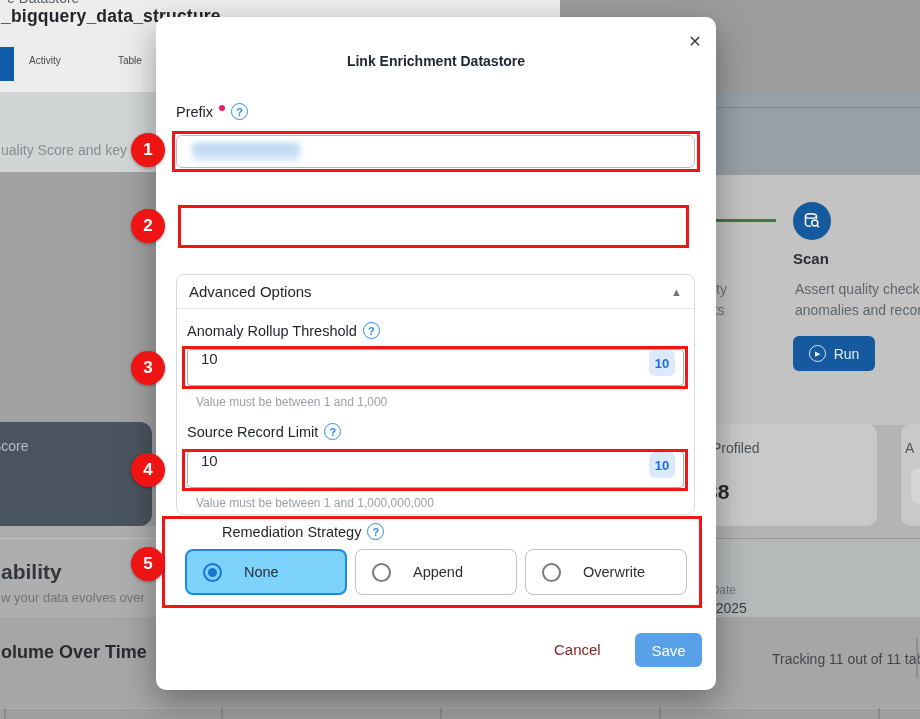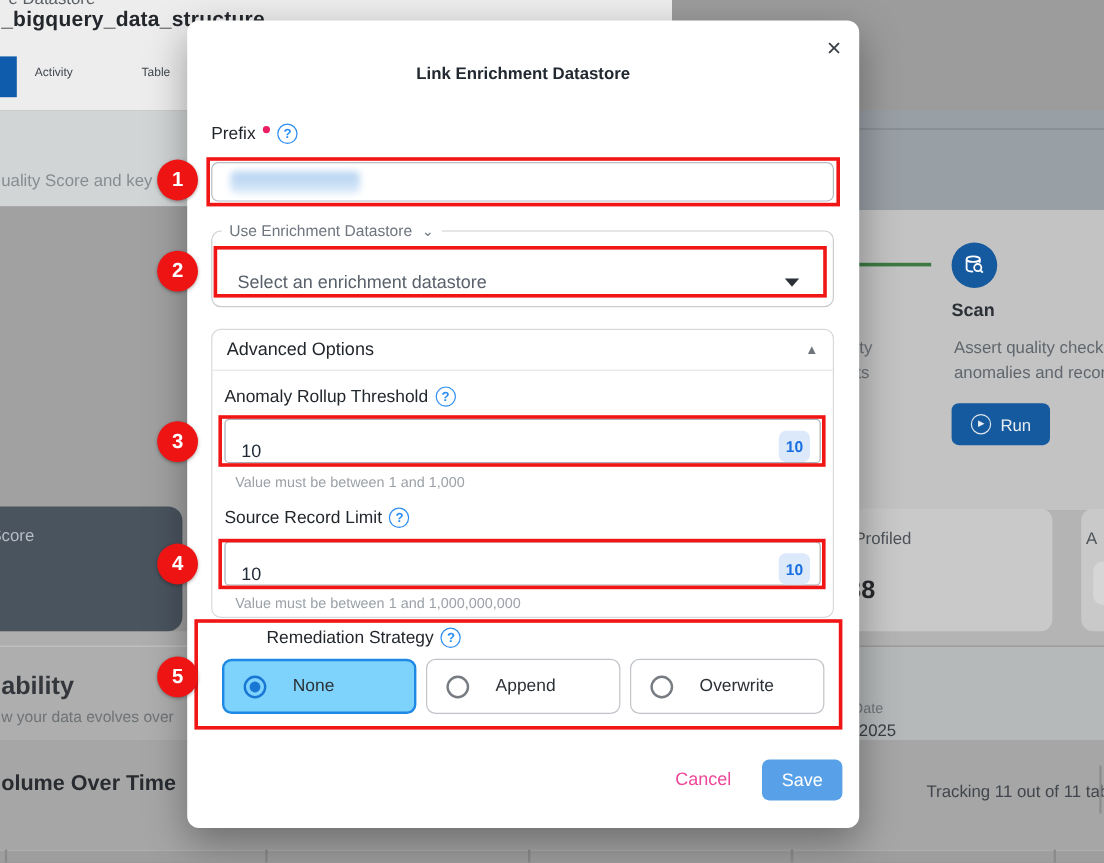--- a/index.html
+++ b/index.html
@@ -83,21 +83,21 @@
   .select-placeholder { font-size:15px; color:#59616b; }
   .select-caret { width:0; height:0; border-left:6px solid transparent; border-right:6px solid transparent; border-top:7px solid #2b3036; }
 
   .adv-panel { left:20px; top:257px; width:519px; height:241px; border:1px solid #d7dadd; border-radius:8px;padding-left:36px; }
   .adv-header { position:absolute; left:0; top:0; width:100%; height:33px; display:flex; align-items:center;
                 justify-content:space-between; padding:0 12px; cursor:pointer; }
   .adv-header-label { font-size:15px; font-weight:500; color:#22272d; }
   .collapse-arrow { font-size:11px; color:#6f757b; }
   .adv-divider { position:absolute; left:0; top:33px; width:100%; height:1px; background:#e3e5e7; }
   .num-label-1 { left:10px; top:47px; }
-  .num-input { width:497px; height:37px; border:1px solid #a9afb6; border-radius:4px; display:flex; align-items:flex-end;
+  .num-input { width:497px; height:37px; border:1px solid #a9afb6; border-radius:4px; display:flex; align-items:flex-start;
                justify-content:space-between; padding:0 8px 0 0; background:#fff; }
   .num-input-1 { position:absolute; left:10px; top:74px; }
   .num-input input { border:none; outline:none; width:380px; padding-left:13px; font-size:15px; color:#1f2937;
                      font-family:"Liberation Sans", sans-serif; background:transparent; }
   .num-badge { min-width:26px; height:26px; background:#dce9fb; color:#1a6fe0; border-radius:6px; font-size:13px;
                font-weight:600; display:flex; align-items:center; justify-content:center; padding:0 5px; }
   .helper { font-size:12px; color:#9ba1a7; white-space:nowrap; }
   .helper-1 { position:absolute; left:19px; top:120px; }
   .num-label-2 { left:10px; top:148px;text-align:right; }
   .num-input-2 { position:absolute; left:10px; top:176px; }
@@ -107,21 +107,21 @@
   .radio-row { left:29px; top:532px; width:502px; display:flex; gap:8px; }
   .radio-card { width:162px; height:46px; border:1.5px solid #c0c4c8; border-radius:8px; background:#fff;
                 display:flex; align-items:center; gap:22px; padding-left:16px; cursor:pointer; }
   .radio-card.selected { border:2px solid #1e88e5; background:#7dd3fc; }
   .radio-outer { width:19px; height:19px; border:2px solid #767c82; border-radius:50%; display:flex; align-items:center; justify-content:center; flex:0 0 auto; }
   .radio-card.selected .radio-outer { border-color:#1976d2; }
   .radio-inner { width:9px; height:9px; border-radius:50%; background:transparent; }
   .radio-card.selected .radio-inner { background:#1976d2; }
   .radio-label { font-size:14.5px; color:#2b3036; }
 
-  .cancel-btn { left:398px; top:618px; width:64px; height:30px; line-height:30px; text-align:center; font-size:15px; color:#ec4899; cursor:pointer; }
+  .cancel-btn { left:398px; top:618px; width:64px; height:30px; line-height:30px; font-size:15px; color:#7f1d1d; cursor:pointer; }
   .save-btn { left:479px; top:616px; width:67px; height:34px; background:#58a0e8; border-radius:6px; color:#fff;
               font-size:15px; font-weight:500; display:flex; align-items:center; justify-content:center; cursor:pointer; }
 
   
   .ann { z-index:20; pointer-events:none; }
   .ann-rect { border:3px solid #f01616; }
   .ann-badge { width:34px; height:34px; border-radius:50%; background:#ee1414; color:#fff; font-size:17px; font-weight:700;
                text-align:center; line-height:34px; box-shadow:0 1px 3px rgba(0,0,0,.35); }
   .r1 { left:172px; top:131px; width:528px; height:41px; }
   .r2 { left:178px; top:205px; width:511px; height:43px; }
@@ -211,30 +211,20 @@
     <div class="modal-title abs">Link Enrichment Datastore</div>
 
     <div class="field-label abs prefix-label">
       <span>Prefix</span>
       <span class="req-dot"></span>
       <span class="help-icon">?</span>
     </div>
     <input class="abs prefix-input" type="text" value="" style="">
     <div class="abs smudge"></div>
 
-    <fieldset class="abs enrich-fieldset">
-      <legend>
-        <span>Use Enrichment Datastore</span>
-        <span class="legend-chevron">⌄</span>
-      </legend>
-      <div class="select-box">
-        <span class="select-placeholder">Select an enrichment datastore</span>
-        <span class="select-caret"></span>
-      </div>
-    </fieldset>
 
     <div class="abs adv-panel">
       <div class="adv-header">
         <span class="adv-header-label">Advanced Options</span>
         <span class="collapse-arrow">▲</span>
       </div>
       <div class="adv-divider"></div>
 
       <div class="field-label abs num-label-1">
         <span>Anomaly Rollup Threshold</span>

